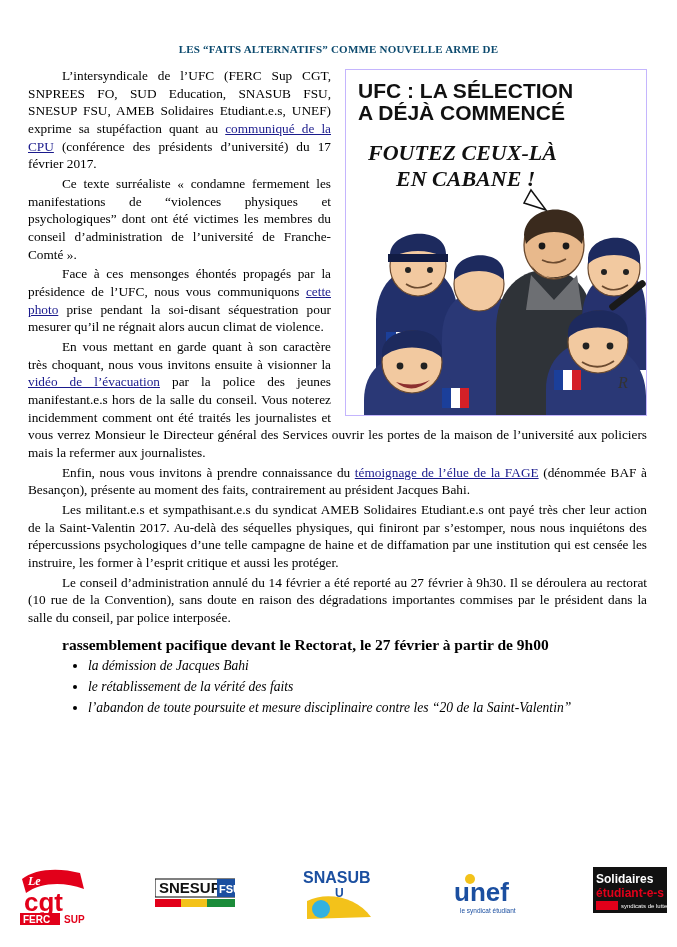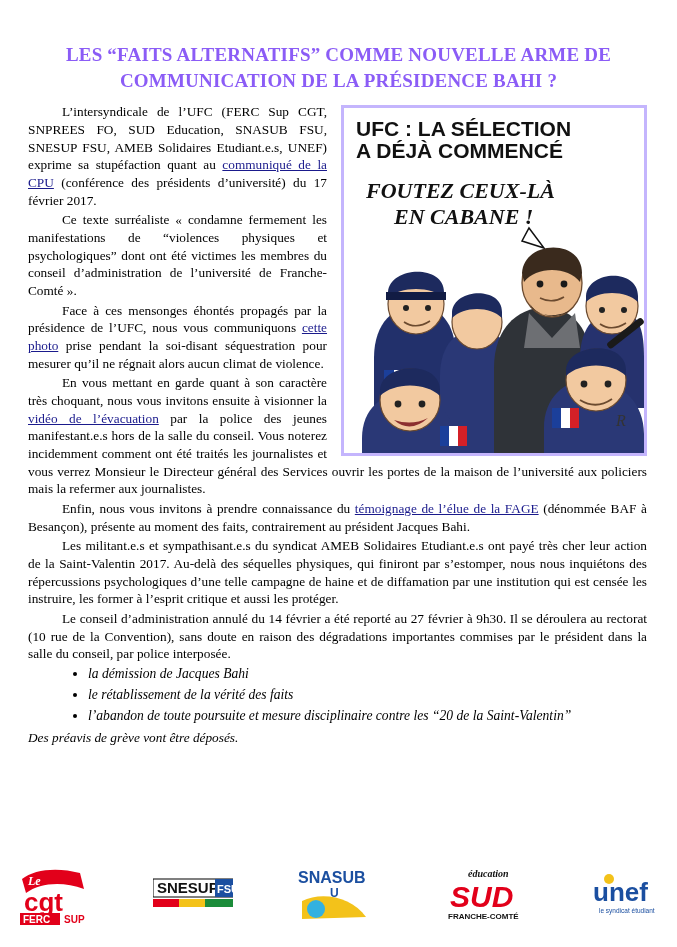--- a/index.html
+++ b/index.html
@@ -16,41 +16,41 @@
     overflow: hidden;
   }
   .page {
     position: relative;
     width: 677px;
     height: 947px;
     padding: 0;
     box-sizing: border-box;
   }
   .title {
-    color: #8b5cf6;
+    color: #0c4a6e;
     font-weight: bold;
     text-align: center;
-    font-size: 19px;
+    font-size: 11px;
     line-height: 1.35;
     letter-spacing: 0.2px;
     margin: 42px 42px 10px 42px;
     font-family: "Liberation Serif", serif;
   }
   .content {
     margin: 0 30px 0 28px;
     font-size: 13.3px;
     line-height: 1.33;
     text-align: justify;
   }
   .cartoon {
     float: right;
     width: 300px;
     height: 345px;
     margin: 2px 0 6px 14px;
-    border: 3px solid #c4b5fd;
+    border: 1px solid #c4b5fd;
     position: relative;
     overflow: hidden;
     background: #f9a8d4;
   }
   .cartoon svg { display: block; }
   p.para {
     margin: 0 0 2px 0;
     text-indent: 34px;
   }
   p.para.noindent { text-indent: 0; }
@@ -97,21 +97,20 @@
   .logo { position: relative; }
   .clearfix::after { content: ""; display: block; clear: both; }
 </style>
 </head>
 <body>
 
 <div class="page">
 
   <div class="title">
     <span>LES “FAITS ALTERNATIFS” COMME NOUVELLE ARME DE</span><br>
-    <span>COMMUNICATION DE LA PRÉSIDENCE BAHI ?</span>
   </div>
 
   <div class="content clearfix">
 
     <div class="cartoon">
       <svg width="300" height="345" viewBox="0 0 300 345" xmlns="http://www.w3.org/2000/svg">
         <rect x="0" y="0" width="300" height="345" fill="#ffffff"></rect>
 
         <text x="12" y="28" font-family="Liberation Sans, sans-serif" font-size="21" font-weight="bold" fill="#111111">UFC : LA SÉLECTION</text>
         <text x="12" y="50" font-family="Liberation Sans, sans-serif" font-size="21" font-weight="bold" fill="#111111">A DÉJÀ COMMENCÉ</text>
@@ -209,29 +208,29 @@
 
     <p class="para">
       <span>Les militant.e.s et sympathisant.e.s du syndicat AMEB Solidaires Etudiant.e.s ont payé très cher leur action de la Saint-Valentin 2017. Au-delà des séquelles physiques, qui finiront par s’estomper, </span><span class="b">nous nous inquiétons des répercussions psychologiques d’une telle campagne de haine et de diffamation par une institution qui est censée les instruire, les former à l’esprit critique et aussi les protéger.</span>
     </p>
 
     <p class="para">
       <span class="b">Le conseil d’administration annulé du 14 février a été reporté au 27 février à 9h30</span><span>. Il se déroulera </span><span class="b">au rectorat</span><span> (10 rue de la Convention), sans doute en raison des dégradations importantes commises par le président dans la salle du conseil, par police interposée.</span>
     </p>
 
 
+    <p class="rally">rassemblement pacifique devant le Rectorat, le 27 février à partir de 9h00</p>
 
 
     <ul class="demands">
       <li>la démission de Jacques Bahi</li>
       <li>le rétablissement de la vérité des faits</li>
       <li>l’abandon de toute poursuite et mesure disciplinaire contre les “20 de la Saint-Valentin”</li>
     </ul>
 
-    <p class="italic-note">Des préavis de grève vont être déposés.</p>
   </div>
 
   <div class="logos">
 
     <div class="logo">
       <svg width="72" height="66" viewBox="0 0 72 66" xmlns="http://www.w3.org/2000/svg">
         <path d="M4 18 C16 8 40 6 62 12 L66 28 C44 20 22 22 8 32 Z" fill="#e2001a"></path>
         <text x="10" y="24" font-family="Liberation Serif, serif" font-style="italic" font-size="12" fill="#ffffff" font-weight="bold">Le</text>
         <text x="6" y="50" font-family="Liberation Sans, sans-serif" font-size="26" font-weight="bold" fill="#e2001a">cgt</text>
         <rect x="2" y="52" width="40" height="12" fill="#e2001a"></rect>
@@ -255,31 +254,33 @@
 
     <div class="logo">
       <svg width="84" height="66" viewBox="0 0 84 66" xmlns="http://www.w3.org/2000/svg">
         <text x="2" y="22" font-family="Liberation Sans, sans-serif" font-size="16" font-weight="bold" fill="#1b4fa0">SNASUB</text>
         <text x="34" y="36" font-family="Liberation Sans, sans-serif" font-size="12" font-weight="bold" fill="#1b4fa0">U</text>
         <path d="M6 40 C26 30 56 36 70 56 L6 58 Z" fill="#f3c21a"></path>
         <circle cx="20" cy="48" r="9" fill="#33b1e0"></circle>
       </svg>
     </div>
 
-    <div class="logo">
-      <svg width="84" height="66" viewBox="0 0 84 66" xmlns="http://www.w3.org/2000/svg">
-        <text x="26" y="16" font-family="Liberation Serif, serif" font-style="italic" font-size="10" font-weight="bold" fill="#111111">éducation</text>
-        <text x="8" y="46" font-family="Liberation Sans, sans-serif" font-size="30" font-weight="bold" font-style="italic" fill="#e2001a">SUD</text>
-        <text x="6" y="58" font-family="Liberation Sans, sans-serif" font-size="8" font-weight="bold" fill="#111111">FRANCHE-COMTÉ</text>
-      </svg>
-    </div>
 
     <div class="logo">
       <svg width="78" height="60" viewBox="0 0 78 60" xmlns="http://www.w3.org/2000/svg">
         <text x="4" y="34" font-family="Liberation Sans, sans-serif" font-size="26" font-weight="bold" fill="#1b4fa0">unef</text>
         <circle cx="20" cy="12" r="5" fill="#f3c21a"></circle>
         <text x="10" y="46" font-family="Liberation Sans, sans-serif" font-size="6.5" fill="#1b4fa0">le syndicat étudiant</text>
       </svg>
     </div>
 
+    <div class="logo">
+      <svg width="74" height="62" viewBox="0 0 74 62" xmlns="http://www.w3.org/2000/svg">
+        <rect x="0" y="2" width="74" height="46" fill="#111111"></rect>
+        <text x="3" y="18" font-family="Liberation Sans, sans-serif" font-size="12" font-weight="bold" fill="#ffffff">Solidaires</text>
+        <text x="3" y="32" font-family="Liberation Sans, sans-serif" font-size="12" font-weight="bold" fill="#e2001a">étudiant-e-s</text>
+        <rect x="3" y="36" width="22" height="9" fill="#e2001a"></rect>
+        <text x="28" y="43" font-family="Liberation Sans, sans-serif" font-size="6" fill="#ffffff">syndicats de luttes</text>
+      </svg>
+    </div>
 
   </div>
 </div>
 
 </body></html>

